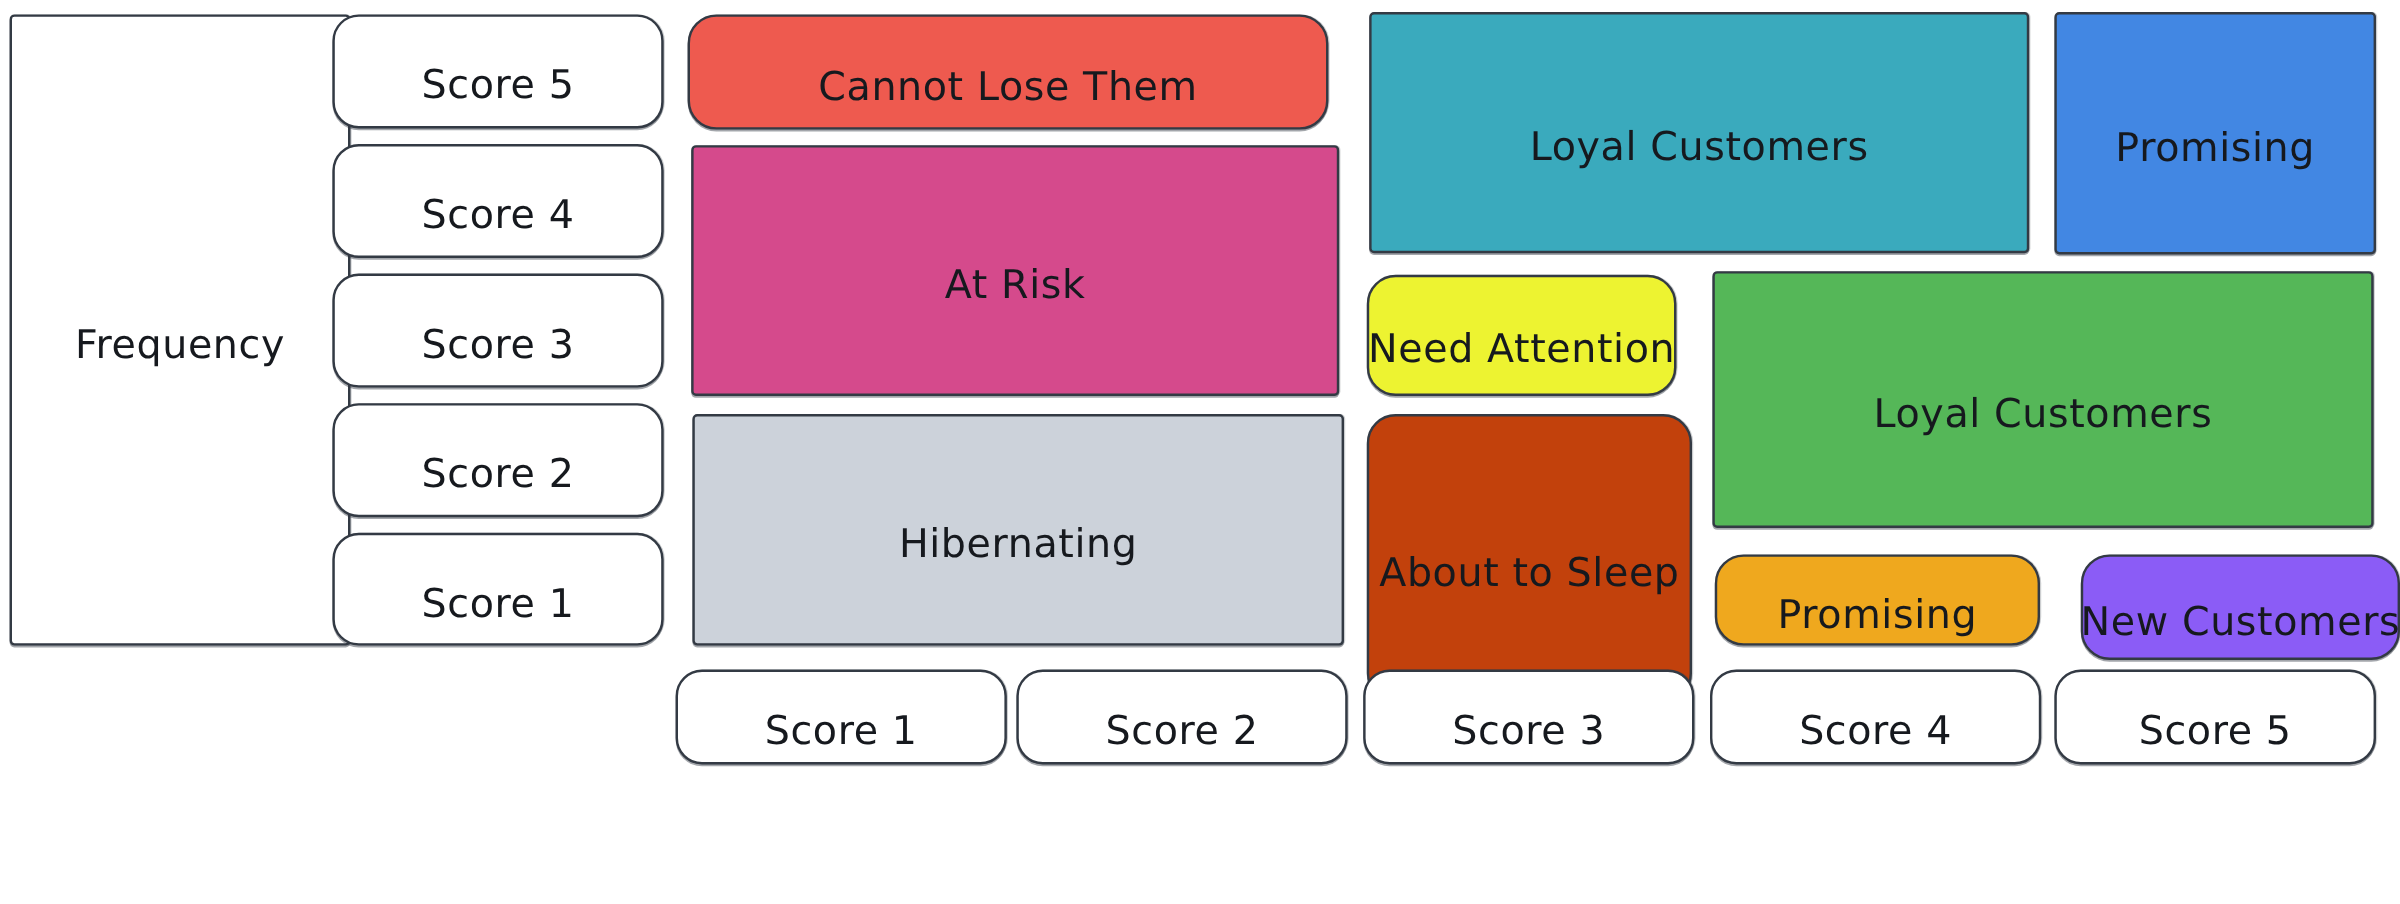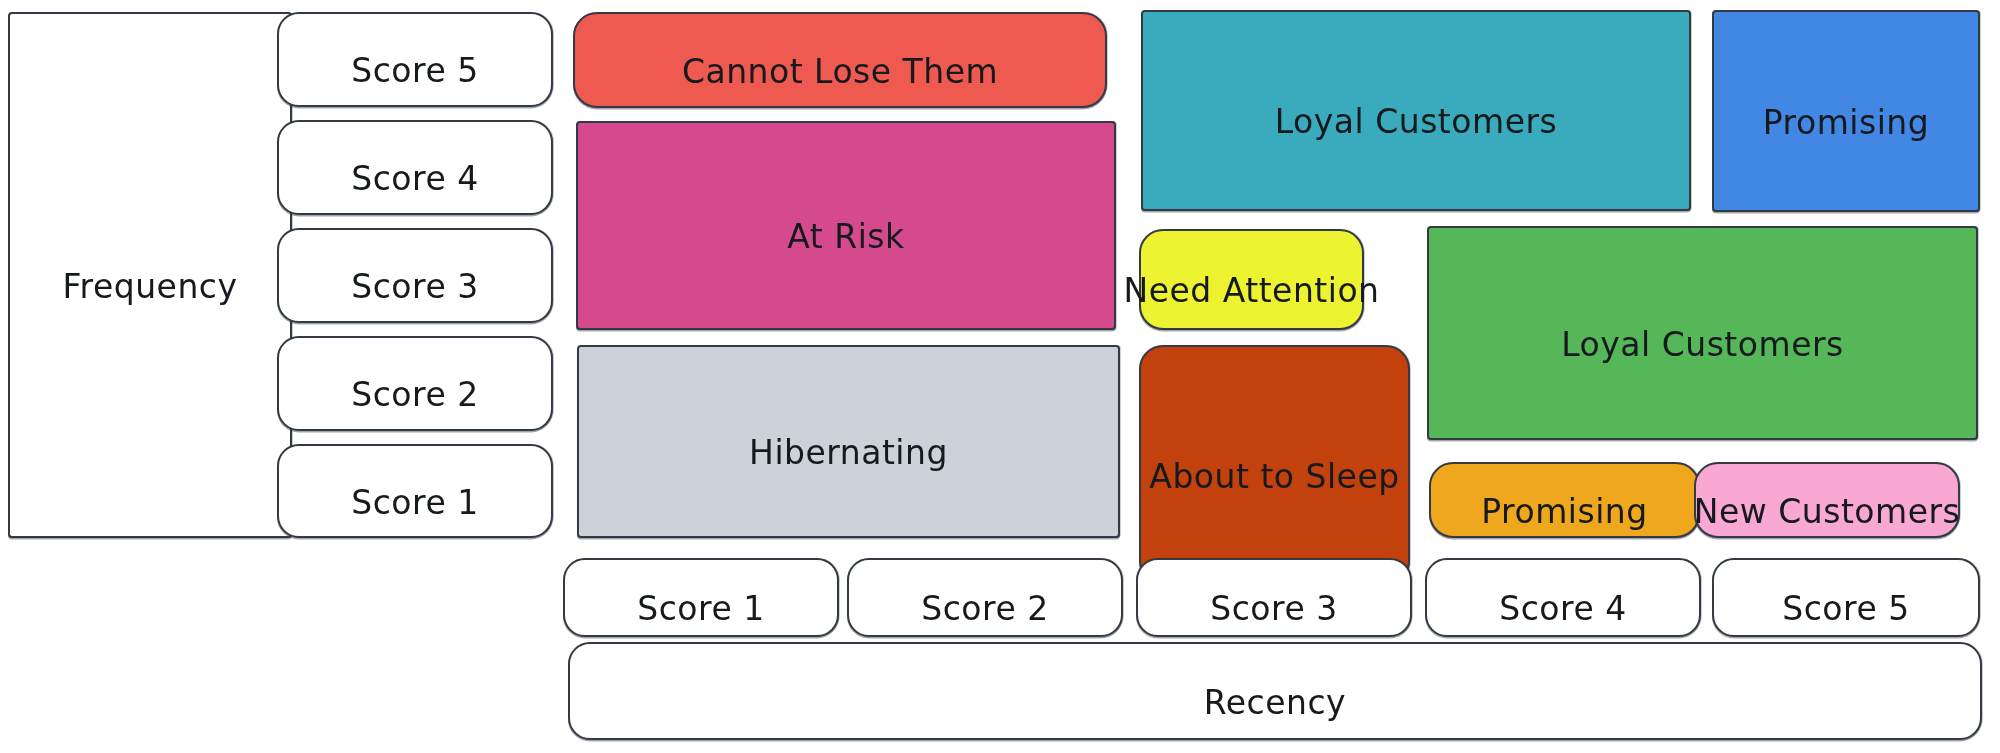--- a/index.html
+++ b/index.html
@@ -81,53 +81,50 @@
   </div>
 
   <div class="box seg big-radius" style="left: 1141px; top: 10px; width: 550px; height: 201px; background: rgb(58, 170, 189);">
     <span class="lbl">Loyal Customers</span>
   </div>
 
   <div class="box seg big-radius" style="left: 1712px; top: 10px; width: 268px; height: 202px; background: rgb(66, 135, 227);">
     <span class="lbl">Promising</span>
   </div>
 
-  <div class="box seg" style="left: 1139px; top: 229px; width: 225px; height: 101px; background: rgb(237, 243, 49);">
+  <div class="box seg" style="left: 1139px; top: 229px; width: 258px; height: 101px; background: rgb(237, 243, 49);">
     <span class="lbl">Need Attention</span>
   </div>
 
   <div class="box seg big-radius" style="left: 1427px; top: 226px; width: 551px; height: 214px; background: rgb(85, 183, 88);">
     <span class="lbl">Loyal Customers</span>
   </div>
 
   <div class="box seg" style="left: 1139px; top: 345px; width: 271px; height: 240px; background: #c2410c;">
     <span class="lbl">About to Sleep</span>
   </div>
 
   <div class="box seg" style="left: 1429px; top: 462px; width: 271px; height: 76px; background: rgb(239, 168, 30);">
     <span class="lbl">Promising</span>
   </div>
 
-  <div class="box seg" style="left: 1694px; top: 462px; width: 266px; height: 76px; background: #f9a8d4;">
+  <div class="box seg" style="left: 1734px; top: 462px; width: 266px; height: 88px; background: #8b5cf6;">
     <span class="lbl">New Customers</span>
   </div>
 
   <div class="box axis-box" style="left:563px; top:558px; width:276px; height:79px;">
     <span class="lbl">Score 1</span>
   </div>
   <div class="box axis-box" style="left:847px; top:558px; width:276px; height:79px;">
     <span class="lbl">Score 2</span>
   </div>
   <div class="box axis-box" style="left:1136px; top:558px; width:276px; height:79px;">
     <span class="lbl">Score 3</span>
   </div>
   <div class="box axis-box" style="left:1425px; top:558px; width:276px; height:79px;">
     <span class="lbl">Score 4</span>
   </div>
   <div class="box axis-box" style="left:1712px; top:558px; width:268px; height:79px;">
     <span class="lbl">Score 5</span>
   </div>
 
-  <div class="box axis-box" style="left:568px; top:642px; width:1414px; height:98px;">
-    <span class="lbl">Recency</span>
-  </div>
 
 </div>
 
 </body></html>

